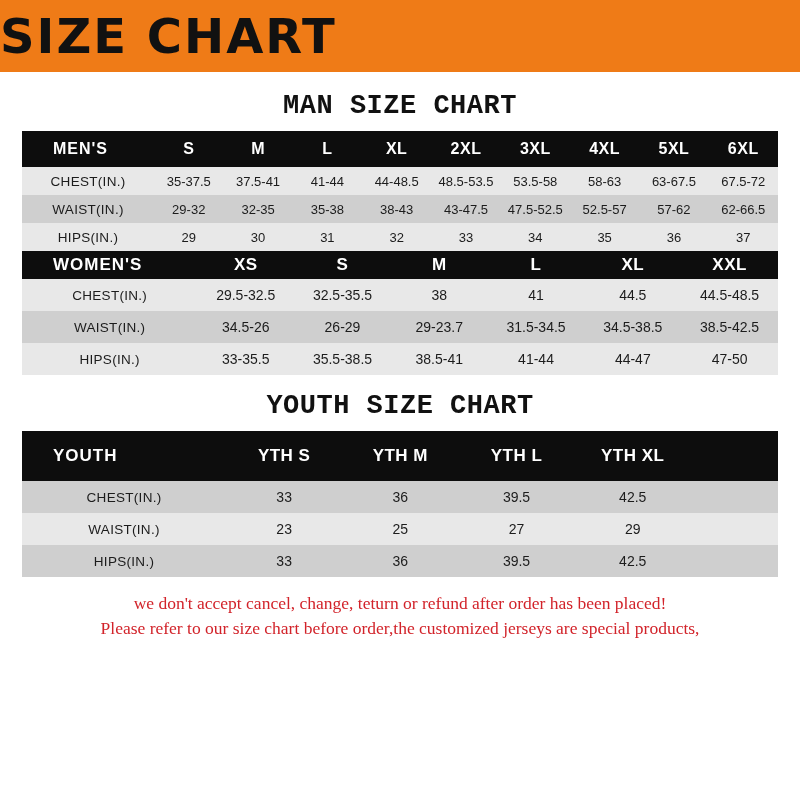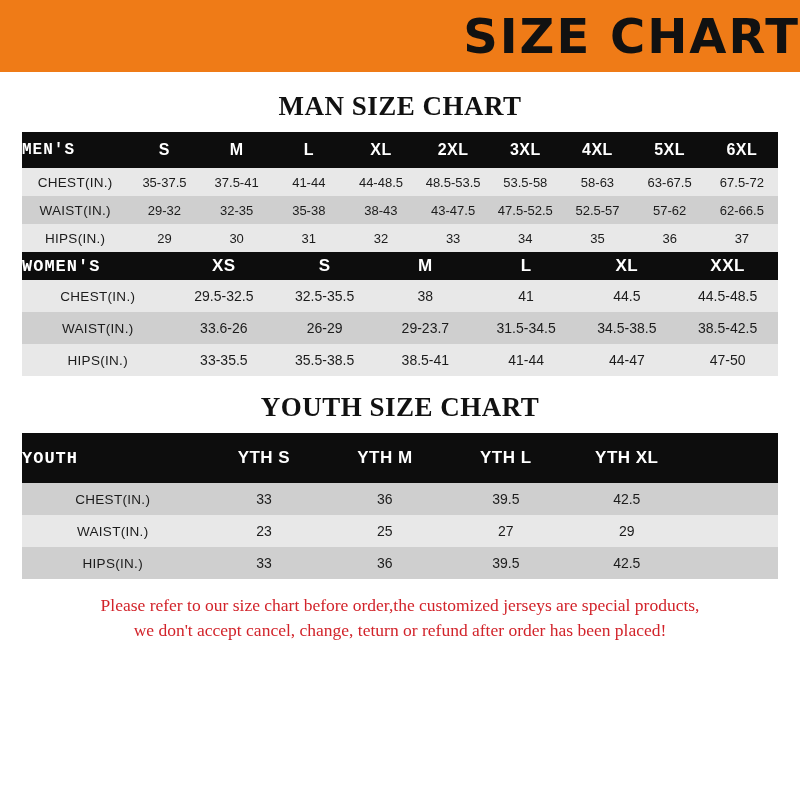--- a/index.html
+++ b/index.html
@@ -19,39 +19,39 @@
     position: relative;
     background: #ffffff;
     box-sizing: border-box;
   }
   
   .banner {
     background: #ef7b17;
     height: 72px;
     display: flex;
     align-items: center;
-    justify-content: flex-end;
+    justify-content: flex-start;
     border-bottom: 3px solid #ffffff;
   }
   .banner-title {
     font-family: "DejaVu Sans", sans-serif;
     font-weight: bold;
     font-size: 48px;
     letter-spacing: 2px;
     color: #111111;
     line-height: 1;
   }
   .content {
     padding: 0 22px;
     box-sizing: border-box;
   }
   
   .section-title {
     text-align: center;
-    font-family: Liberation Serif, serif;
+    font-family: Liberation Mono, monospace;
     font-weight: bold;
     font-size: 27px;
     color: #111111;
     letter-spacing: 0.5px;
     margin: 16px 0 10px 0;
   }
   
   table {
     border-collapse: collapse;
     width: 100%;
@@ -69,22 +69,22 @@
   thead th {
     background: #0d0d0d;
     color: #ffffff;
     font-weight: bold;
     height: 36px;
     font-size: 16px;
     letter-spacing: 0.5px;
   }
   thead th.rowlabel {
     text-align: left;
-    padding-left: 0;
-    font-family: Liberation Mono, monospace;
+    padding-left: 31px;
+    font-family: Liberation Sans, sans-serif;
     font-size: 16px;
     letter-spacing: 1px;
   }
   tbody tr.light td { background: #e8e8e8; }
   tbody tr.dark  td { background: #cfcfcf; }
   tbody td.rowlabel {
     font-size: 13.5px;
     letter-spacing: 0.3px;
   }
   
@@ -188,21 +188,21 @@
           <td class="rowlabel">CHEST(IN.)</td>
           <td>29.5-32.5</td>
           <td>32.5-35.5</td>
           <td>38</td>
           <td>41</td>
           <td>44.5</td>
           <td>44.5-48.5</td>
         </tr>
         <tr class="dark">
           <td class="rowlabel">WAIST(IN.)</td>
-          <td>33.6-26</td>
+          <td>34.5-26</td>
           <td>26-29</td>
           <td>29-23.7</td>
           <td>31.5-34.5</td>
           <td>34.5-38.5</td>
           <td>38.5-42.5</td>
         </tr>
         <tr class="light">
           <td class="rowlabel">HIPS(IN.)</td>
           <td>33-35.5</td>
           <td>35.5-38.5</td>
@@ -248,18 +248,18 @@
           <td>33</td>
           <td>36</td>
           <td>39.5</td>
           <td>42.5</td>
           <td></td>
         </tr>
       </tbody>
     </table>
 
     <div class="note">
+      <div>we don't accept cancel, change, teturn or refund after order has been placed!</div>
       <div>Please refer to our size chart before order,the customized jerseys are special products,</div>
-      <div>we don't accept cancel, change, teturn or refund after order has been placed!</div>
     </div>
 
   </div>
 </div>
 
 </body></html>

